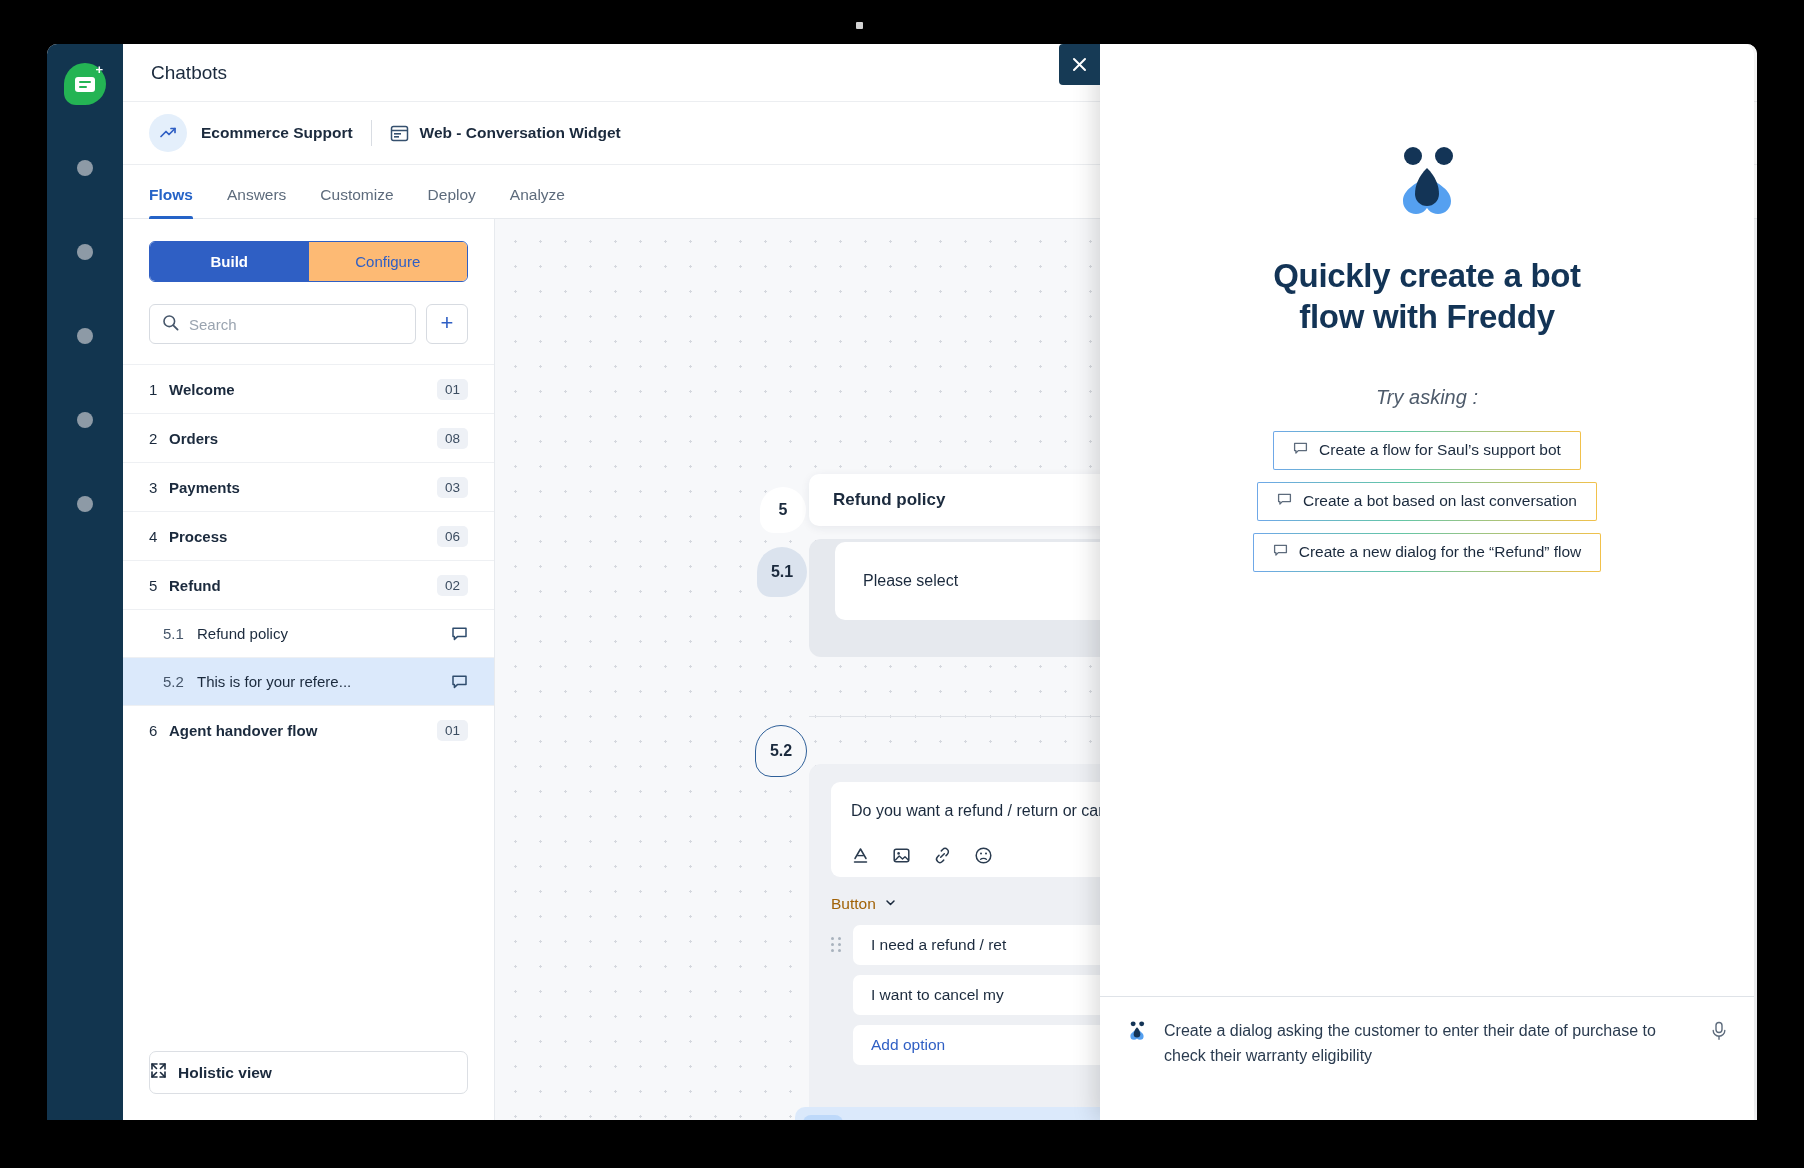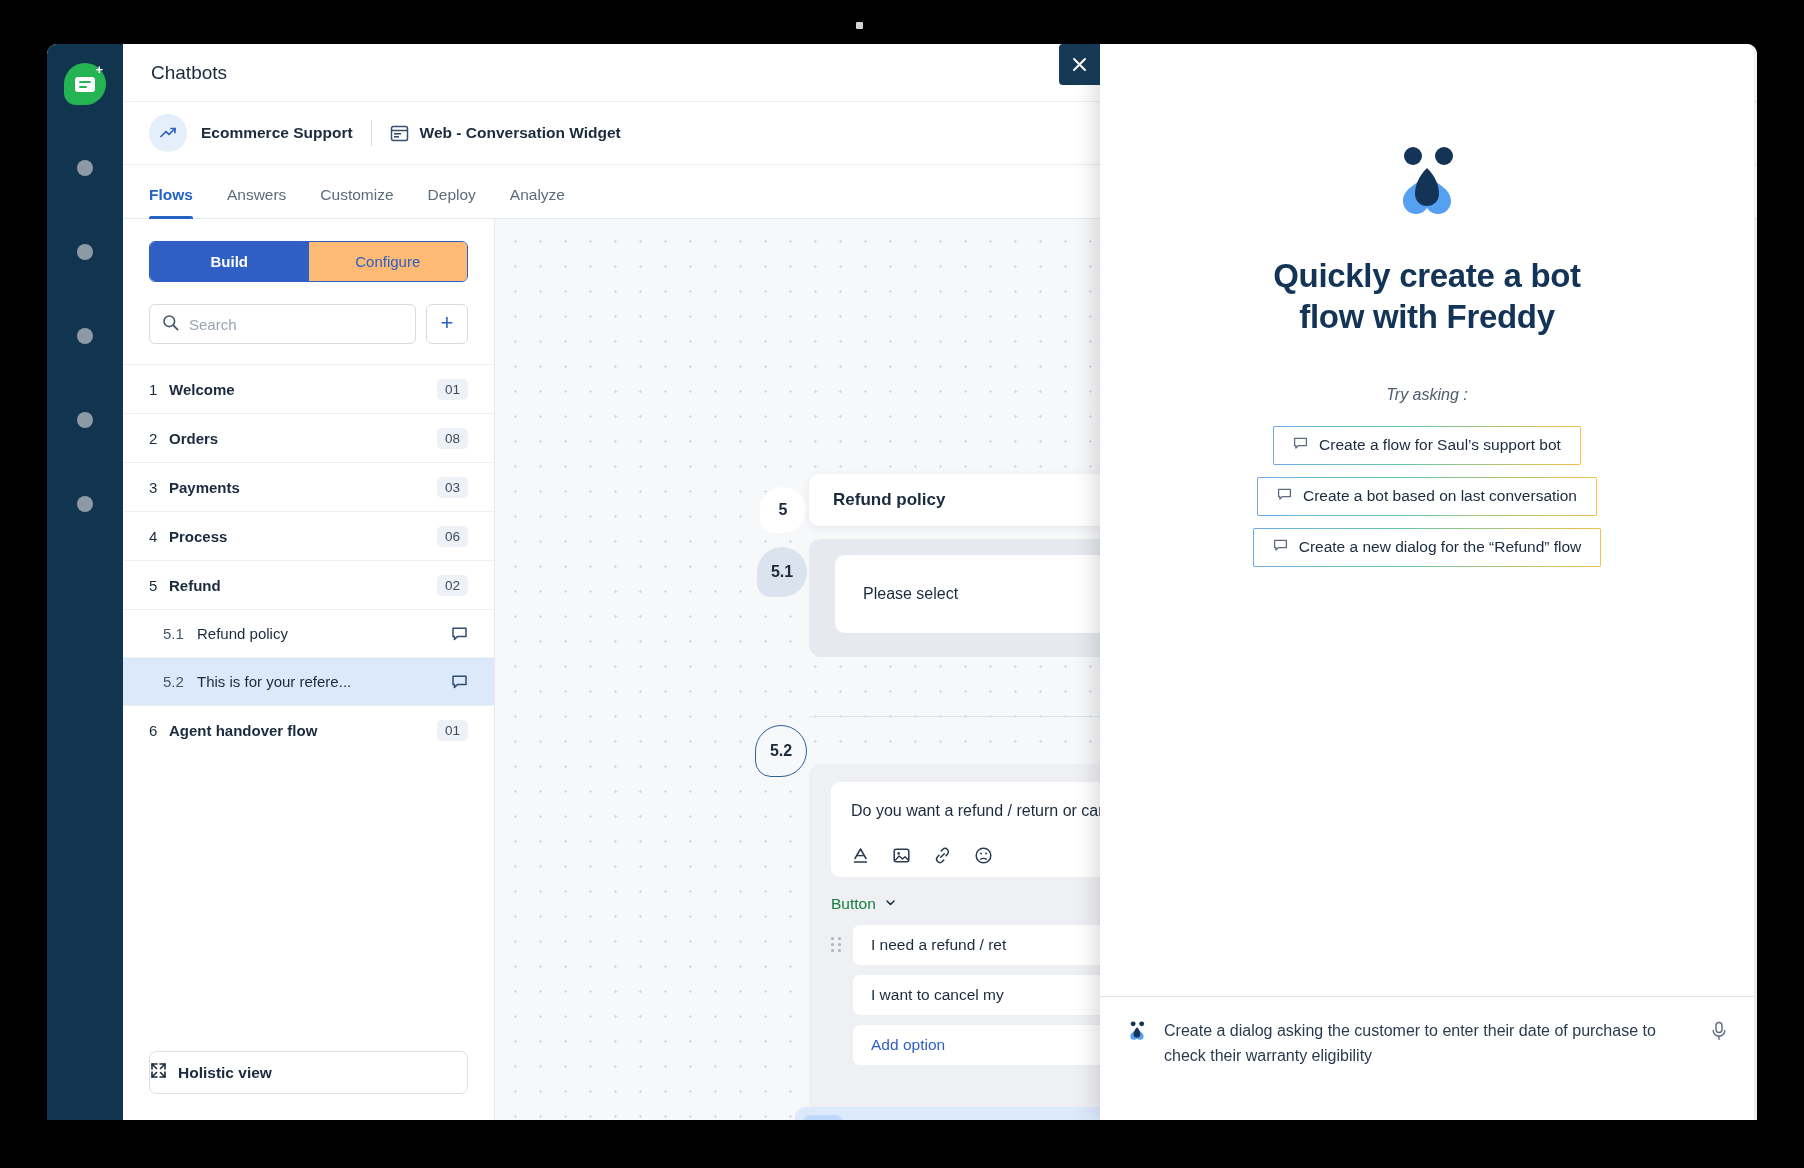--- a/index.html
+++ b/index.html
@@ -225,21 +225,21 @@
   .card-title {
     left: 314px; top: 255px; width: 420px; height: 52px;
     display: flex; align-items: center; padding-left: 24px;
     font-size: 17px; font-weight: 700; color: #1b2a3d;
   }
   .card-msgwrap {
     position: absolute; left: 314px; top: 320px; width: 420px; height: 118px;
     background: #e6e9ee; border-radius: 12px;
   }
   .bubble-select {
-    position: absolute; left: 26px; top: 16px; width: 380px; height: 78px;
+    position: absolute; left: 26px; top: 3px; width: 380px; height: 78px;
     background: #fff; border-radius: 10px;
     display: flex; align-items: center; padding-left: 28px;
     font-size: 16px; color: #1b2a3d;
   }
   .hline {
     position: absolute; left: 314px; top: 497px; width: 430px; height: 1px;
     background: #dfe2e7;
   }
   .plus-node {
     position: absolute; left: 1062px; top: 482px; width: 36px; height: 36px;
@@ -256,21 +256,21 @@
   .dialog-inner {
     background: #fff; border-radius: 9px; padding: 18px 20px 12px 20px;
   }
   .dialog-text { font-size: 16px; color: #1b2a3d; line-height: 1.35; }
   .dialog-tools {
     display: flex; gap: 22px; margin-top: 24px; color: #2a3b4f;
   }
   .dialog-tools span { display: flex; cursor: pointer; }
   .btn-label {
     display: flex; align-items: center; gap: 8px;
-    font-size: 15.5px; color: #15803d; margin: 18px 0 12px 0; cursor: pointer;
+    font-size: 15.5px; color: #a16207; margin: 18px 0 12px 0; cursor: pointer;
   }
   .opt-row { display: flex; align-items: center; gap: 10px; margin-bottom: 10px; }
   .drag-dots {
     width: 12px; flex: 0 0 12px;
     display: grid; grid-template-columns: 4px 4px; gap: 3px; cursor: grab;
   }
   .drag-dots i { width: 3px; height: 3px; background: #a9b2bd; border-radius: 50%; display:block; }
   .opt-box {
     flex: 1; background: #fff; border-radius: 7px; height: 40px;
     display: flex; align-items: center; padding-left: 18px;
@@ -305,21 +305,21 @@
     display: flex; align-items: center; justify-content: center;
     color: #fff; cursor: pointer;
   }
   .freddy-main { flex: 1; padding-top: 102px; text-align: center; }
   .freddy-logo { width: 80px; height: 72px; margin: 0 auto 38px auto; position: relative; }
   .freddy-h1 {
     font-size: 33px; font-weight: 700; color: #133456;
     line-height: 1.24; letter-spacing: -.3px;
   }
   .try-asking {
-    margin-top: 48px; font-size: 16px; font-style: italic; color: #4e5b6b;
+    margin-top: 48px; font-size: 20px; font-style: italic; color: #4e5b6b;
   }
   .chips { margin-top: 22px; display: flex; flex-direction: column; align-items: center; gap: 12px; }
   .chip {
     display: inline-flex; align-items: center; gap: 11px;
     padding: 9px 19px; border-radius: 2px;
     font-size: 15.5px; color: #1b2a3d; background: #fff;
     border: 1.4px solid transparent;
     background-image:
       linear-gradient(#fff,#fff),
       linear-gradient(90deg,#6fa8e8 0%,#63c6a7 42%,#f2c14b 100%);

